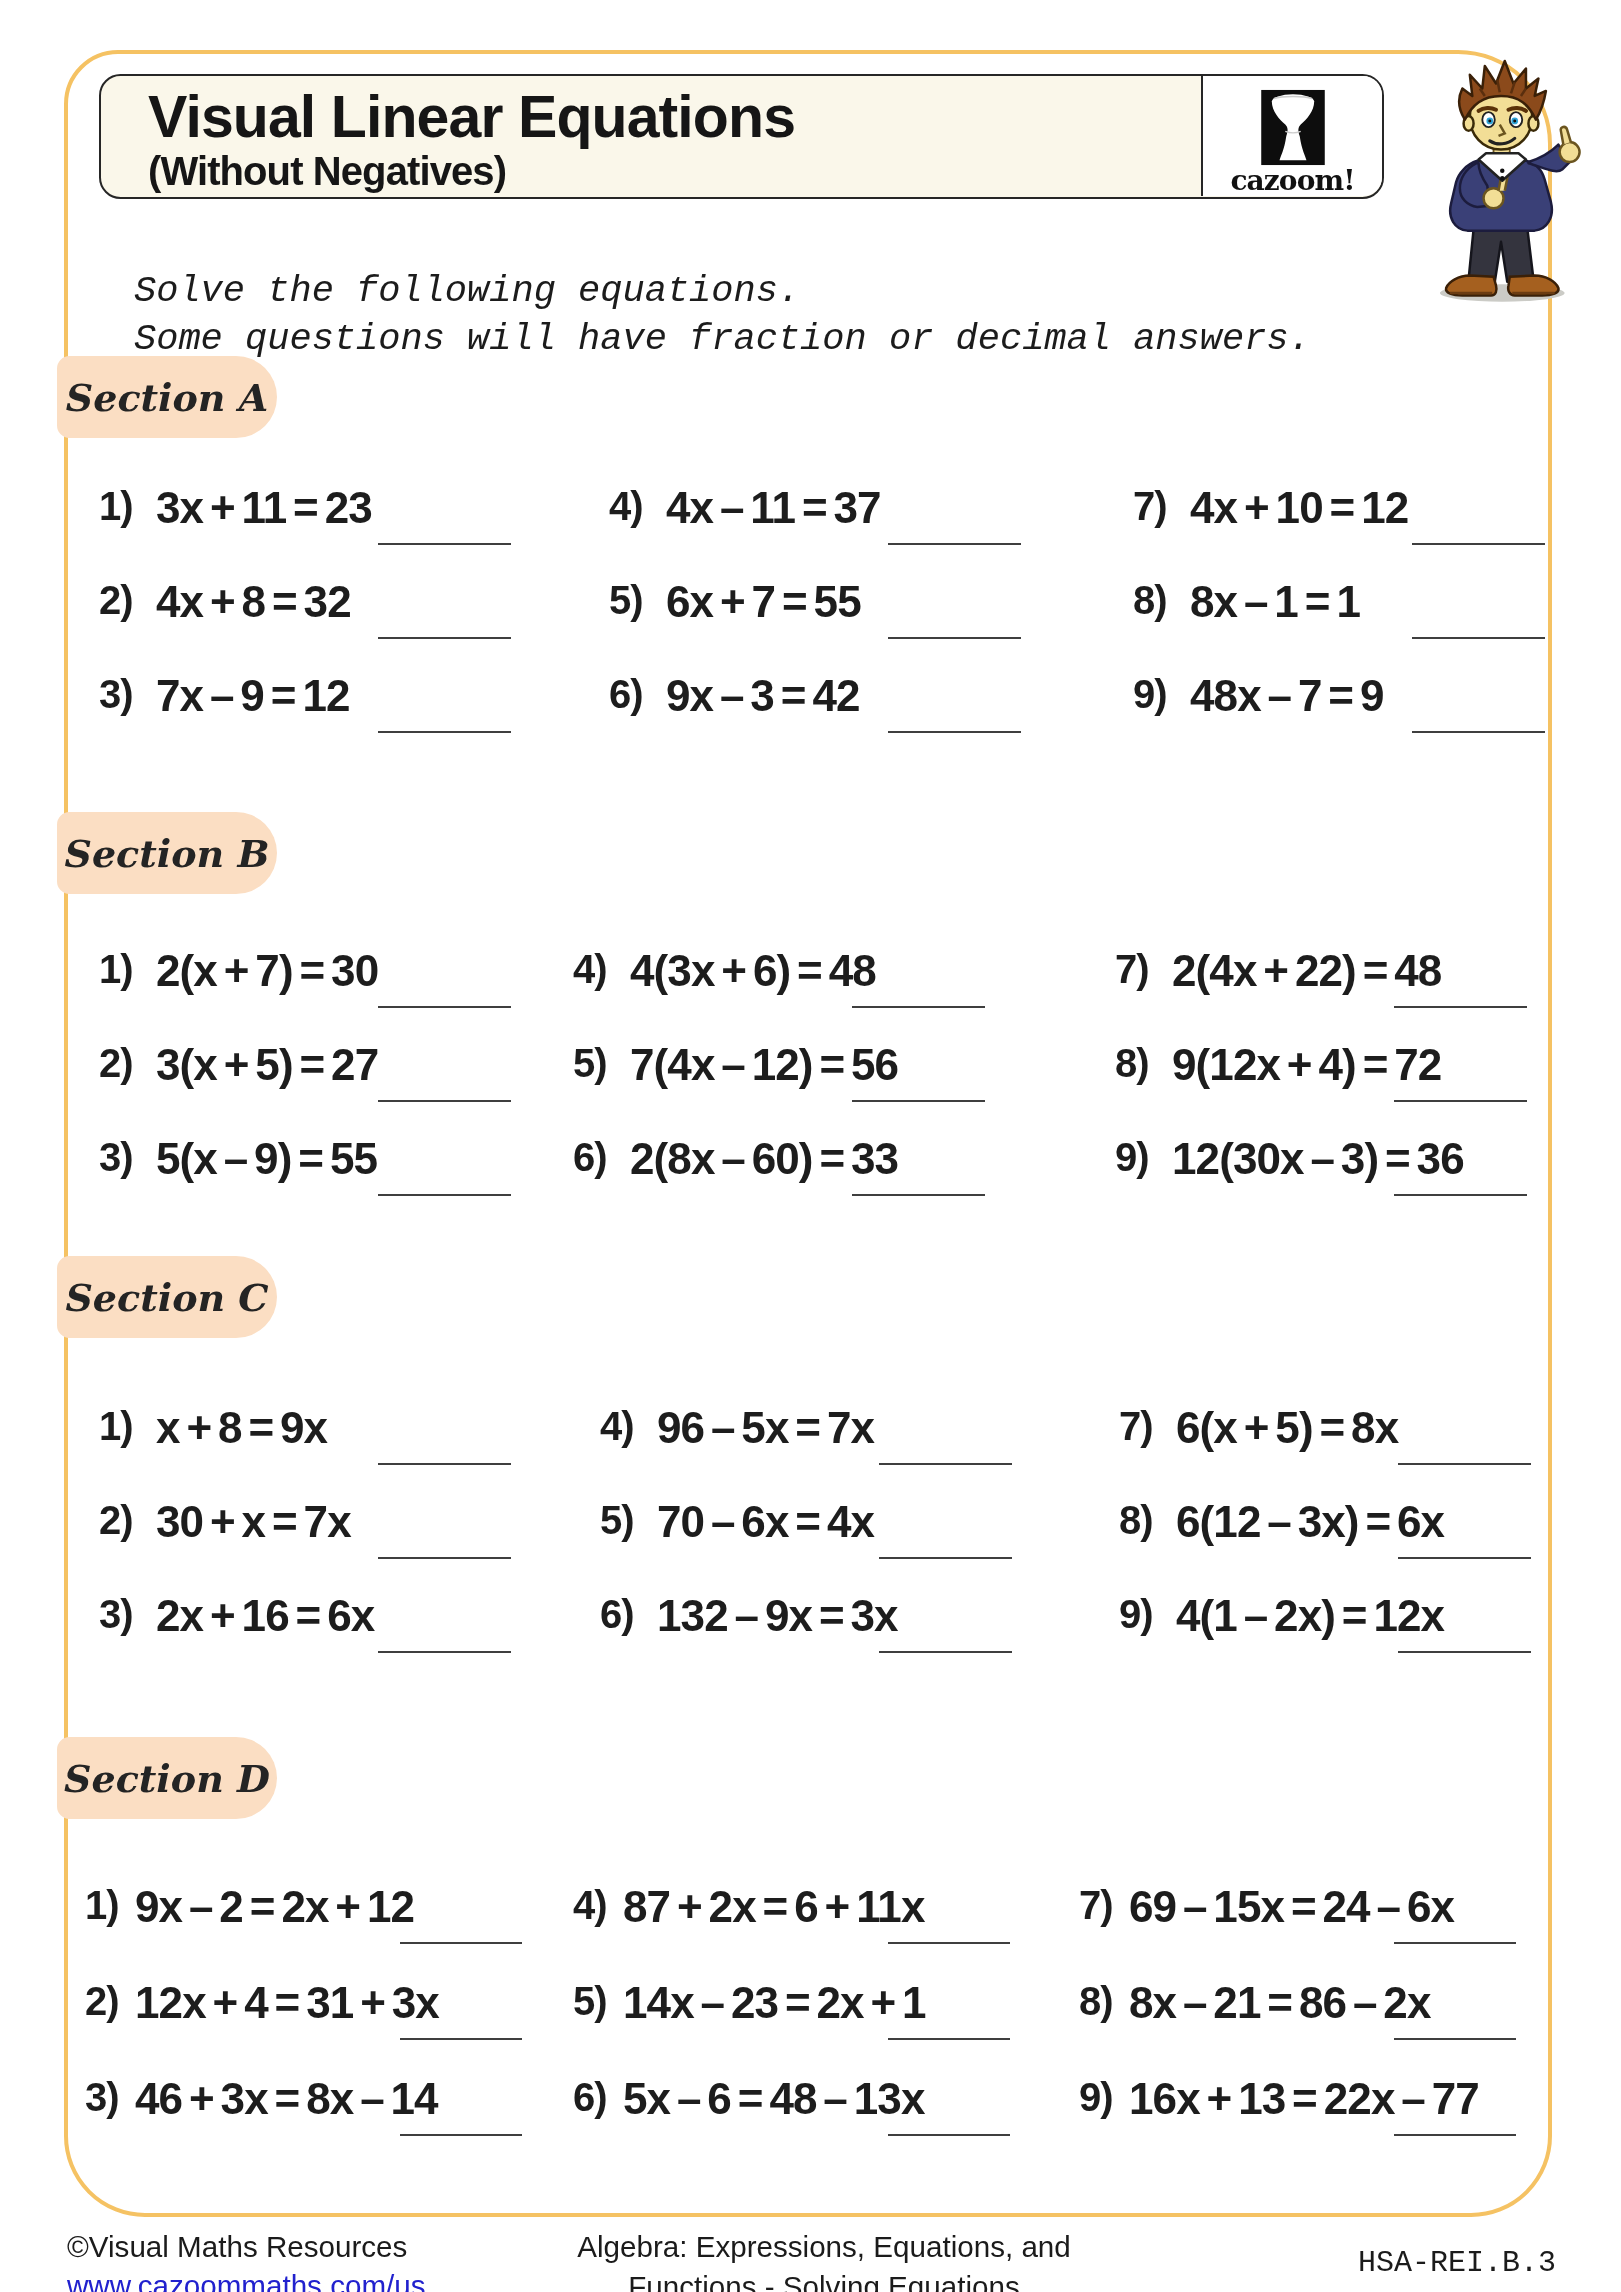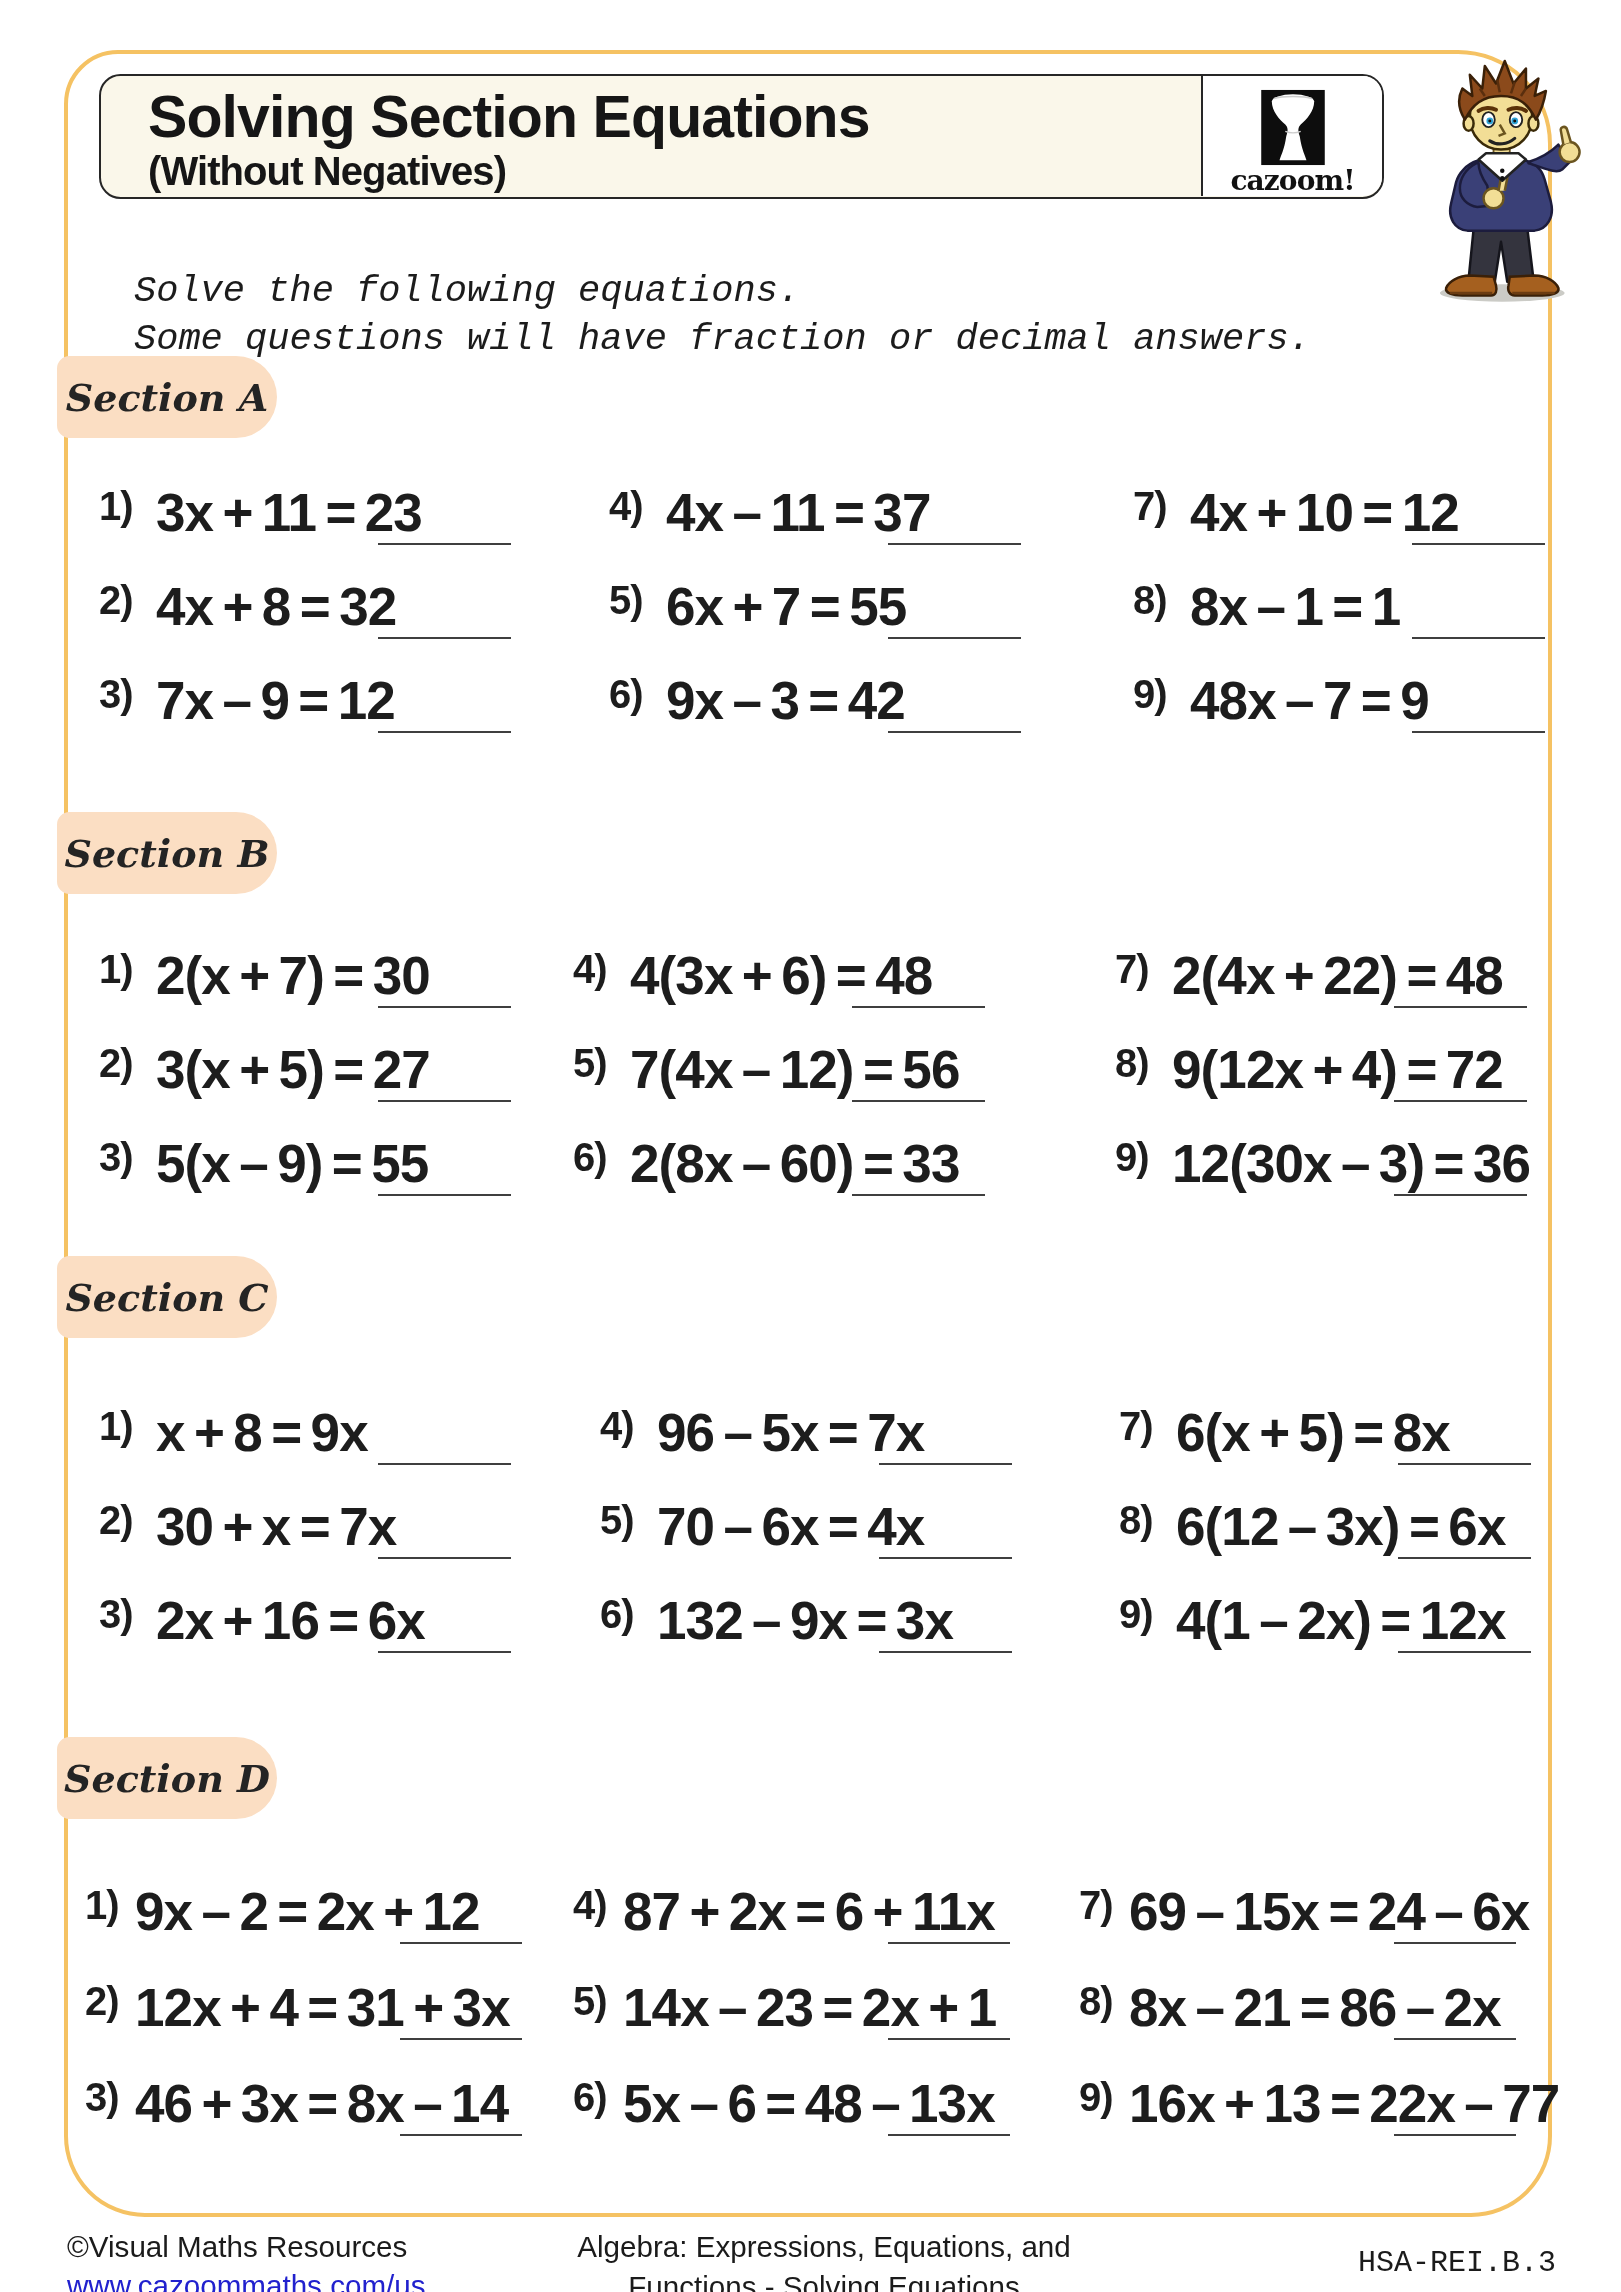--- a/index.html
+++ b/index.html
@@ -41,40 +41,40 @@
   .sec-a{top:486px}.sec-b{top:949px}.sec-c{top:1406px}.sec-d{top:1885px}
   .cell{position:absolute;height:96px;display:flex;align-items:flex-start;}
   .r0{top:0}.r1{top:94px}.r2{top:188px}
   .sec-d .r1{top:96px}.sec-d .r2{top:192px}
   .sec-a .c0{left:99px}.sec-a .c1{left:609px}.sec-a .c2{left:1133px}
   .sec-b .c0{left:99px}.sec-b .c1{left:573px}.sec-b .c2{left:1115px}
   .sec-c .c0{left:99px}.sec-c .c1{left:600px}.sec-c .c2{left:1119px}
   .sec-d .c0{left:85px}.sec-d .c1{left:573px}.sec-d .c2{left:1079px}
   .qnum{display:inline-block;width:57px;font-weight:700;font-size:40px;line-height:1;letter-spacing:-0.9px;}
   .sec-d .qnum{width:50px;}
-  .qeq{font-weight:700;font-size:53px;line-height:1;letter-spacing:-0.9px;word-spacing:-4.5px;white-space:nowrap;}
+  .qeq{font-weight:700;font-size:44px;line-height:1;letter-spacing:-0.9px;word-spacing:-4.5px;white-space:nowrap;}
   .ansline{position:absolute;left:279px;top:57px;width:133px;border-top:2.7px solid #3f3f3f;}
   .sec-d .ansline{left:315px;width:122px;}
 
   
   .footer-left{position:absolute;left:67px;top:2227px;font-size:29.6px;line-height:39px;color:#1b1b1b;}
   .footer-link{color:#2121CE;text-decoration:underline;}
   .footer-center{position:absolute;left:824px;top:2227px;transform:translateX(-50%);
                  text-align:center;font-size:29.6px;line-height:40px;color:#1b1b1b;}
   .footer-code{position:absolute;right:66px;top:2246px;font-size:30px;color:#1b1b1b;font-family:Liberation Mono, monospace;}
 </style>
 </head>
 <body>
 
 <div class="page">
 
   <div class="page-frame"></div>
 
   <div class="title-box">
-    <div class="title-text">Solving Section Equations</div>
+    <div class="title-text">Visual Linear Equations</div>
     <div class="subtitle-text">(Without Negatives)</div>
     <div class="logo-area">
       <svg class="logo-drum" width="68" height="77" viewBox="0 0 70 80">
         <rect x="2" y="1" width="66" height="78" fill="#0d0d0d"></rect>
         <ellipse cx="35" cy="13" rx="22" ry="7.5" fill="#ffffff"></ellipse>
         <path d="M13,13 C13,23 21,32 27,37 C30,40 30,44 28,49 C26,63 22,70 21,74 L49,74 C48,70 44,63 42,49 C40,44 40,40 43,37 C49,32 57,23 57,13 Z" fill="#ffffff"></path>
         <path d="M15,10 C23,7 47,7 55,10" stroke="#cccccc" stroke-width="1.5" fill="none"></path>
         <path d="M27,44 C32,46 38,46 43,44" stroke="#cccccc" stroke-width="1.5" fill="none"></path>
       </svg>
       <div class="logo-word">cazoom!</div>

